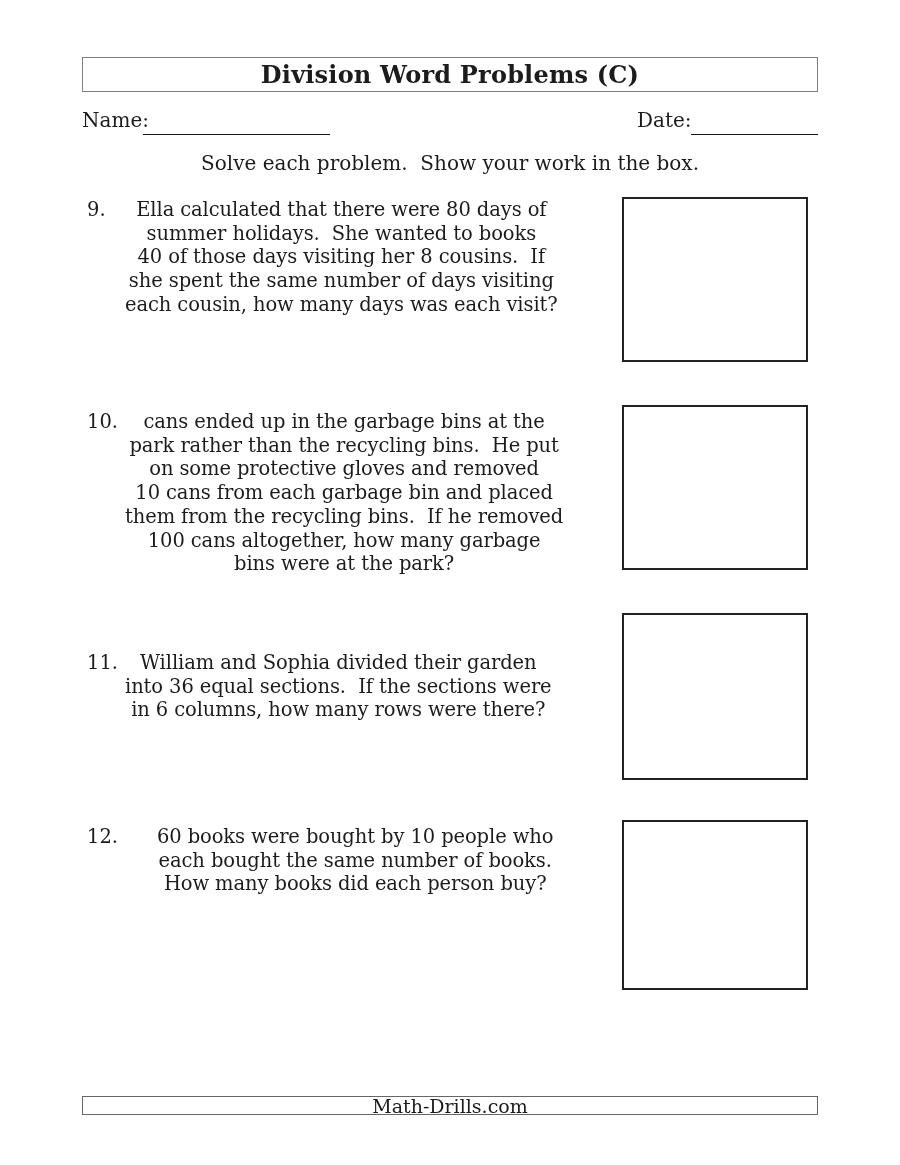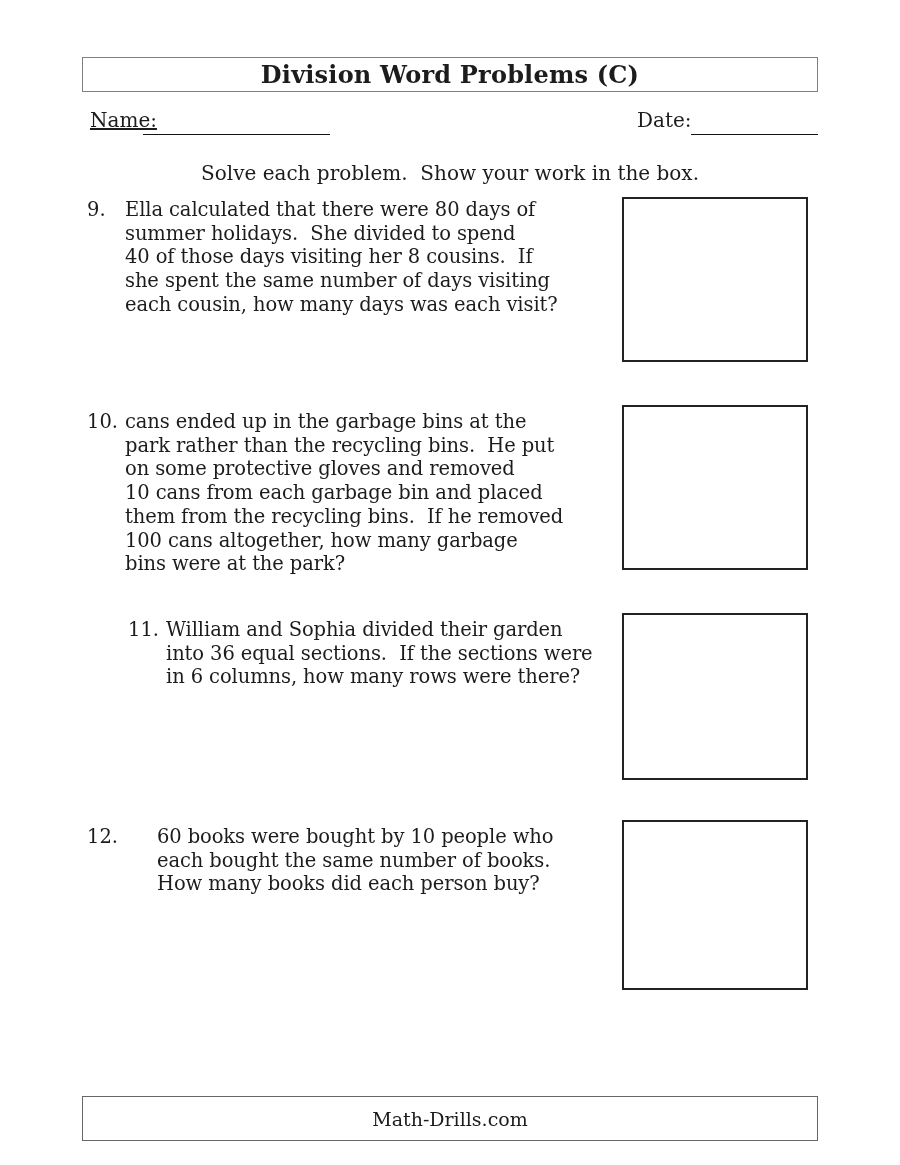--- a/index.html
+++ b/index.html
@@ -7,39 +7,39 @@
     position:relative;width:900px;height:1165px;background:#ffffff;
     font-family:"DejaVu Serif", serif;color:#1c1c1c;overflow:hidden;
   }
   .title-box{
     position:absolute;left:82px;top:57px;width:736px;height:35px;
     border:1px solid #7f7f7f;box-sizing:border-box;
     display:flex;align-items:center;justify-content:center;
     font-size:24px;font-weight:600;letter-spacing:.2px;
   }
   .field-label{position:absolute;top:108px;font-size:20px;}
-  .name-label{left:90px;text-decoration:underline;}
+  .name-label{left:82px;}
   .date-label{left:637px;}
   .write-line{position:absolute;top:134px;height:0;border-top:1.6px solid #141414;}
   .name-line{left:143px;width:187px;}
   .date-line{left:691px;width:127px;}
   .instructions{
     position:absolute;left:0;top:151px;width:900px;text-align:center;
-    font-size:20px;white-space:pre;margin-top:10px;
+    font-size:20px;white-space:pre;
   }
   .problem{position:absolute;left:87px;display:flex;align-items:flex-start;}
   .problem-number{width:38px;flex:0 0 38px;font-size:19.5px;line-height:23.7px;}
   .problem-text{font-size:19.5px;line-height:23.7px;letter-spacing:-0.1px;}
-  .tline{white-space:pre;}
+  .tline{white-space:pre;text-align:center;}
   .work-box{
     position:absolute;left:622px;width:186px;box-sizing:border-box;
     border:2px solid #222222;background:#ffffff;
   }
   .footer-box{
-    position:absolute;left:82px;top:1096px;width:736px;height:45px;
+    position:absolute;left:82px;top:1096px;width:736px;height:19px;
     border:1px solid #666666;box-sizing:border-box;
     display:flex;align-items:center;justify-content:center;
     font-size:19px;
   }
 </style>
 </head>
 <body>
 
 <div class="page">
 
@@ -52,21 +52,21 @@
 
   <div class="field-label date-label">Date:</div>
   <div class="write-line date-line"></div>
 
   <div class="instructions">Solve each problem.  Show your work in the box.</div>
 
   <div class="problem" style="top:198px;">
     <div class="problem-number">9.</div>
     <div class="problem-text">
         <div class="tline">Ella calculated that there were 80 days of</div>
-        <div class="tline">summer holidays.  She divided to spend</div>
+        <div class="tline">summer holidays.  She wanted to books</div>
         <div class="tline">40 of those days visiting her 8 cousins.  If</div>
         <div class="tline">she spent the same number of days visiting</div>
         <div class="tline">each cousin, how many days was each visit?</div>
       </div>
   </div>
   <div class="work-box" style="top:197px;height:165px;"></div>
 
   <div class="problem" style="top:410px;">
     <div class="problem-number">10.</div>
     <div class="problem-text">
@@ -74,21 +74,21 @@
         <div class="tline">park rather than the recycling bins.  He put</div>
         <div class="tline">on some protective gloves and removed</div>
         <div class="tline">10 cans from each garbage bin and placed</div>
         <div class="tline">them from the recycling bins.  If he removed</div>
         <div class="tline">100 cans altogether, how many garbage</div>
         <div class="tline">bins were at the park?</div>
       </div>
   </div>
   <div class="work-box" style="top:405px;height:165px;"></div>
 
-  <div class="problem" style="top:618px;margin-left:41px;">
+  <div class="problem" style="top:651px;">
     <div class="problem-number">11.</div>
     <div class="problem-text">
         <div class="tline">William and Sophia divided their garden</div>
         <div class="tline">into 36 equal sections.  If the sections were</div>
         <div class="tline">in 6 columns, how many rows were there?</div>
       </div>
   </div>
   <div class="work-box" style="top:613px;height:167px;"></div>
 
   <div class="problem" style="top:825px;gap:32px;">

